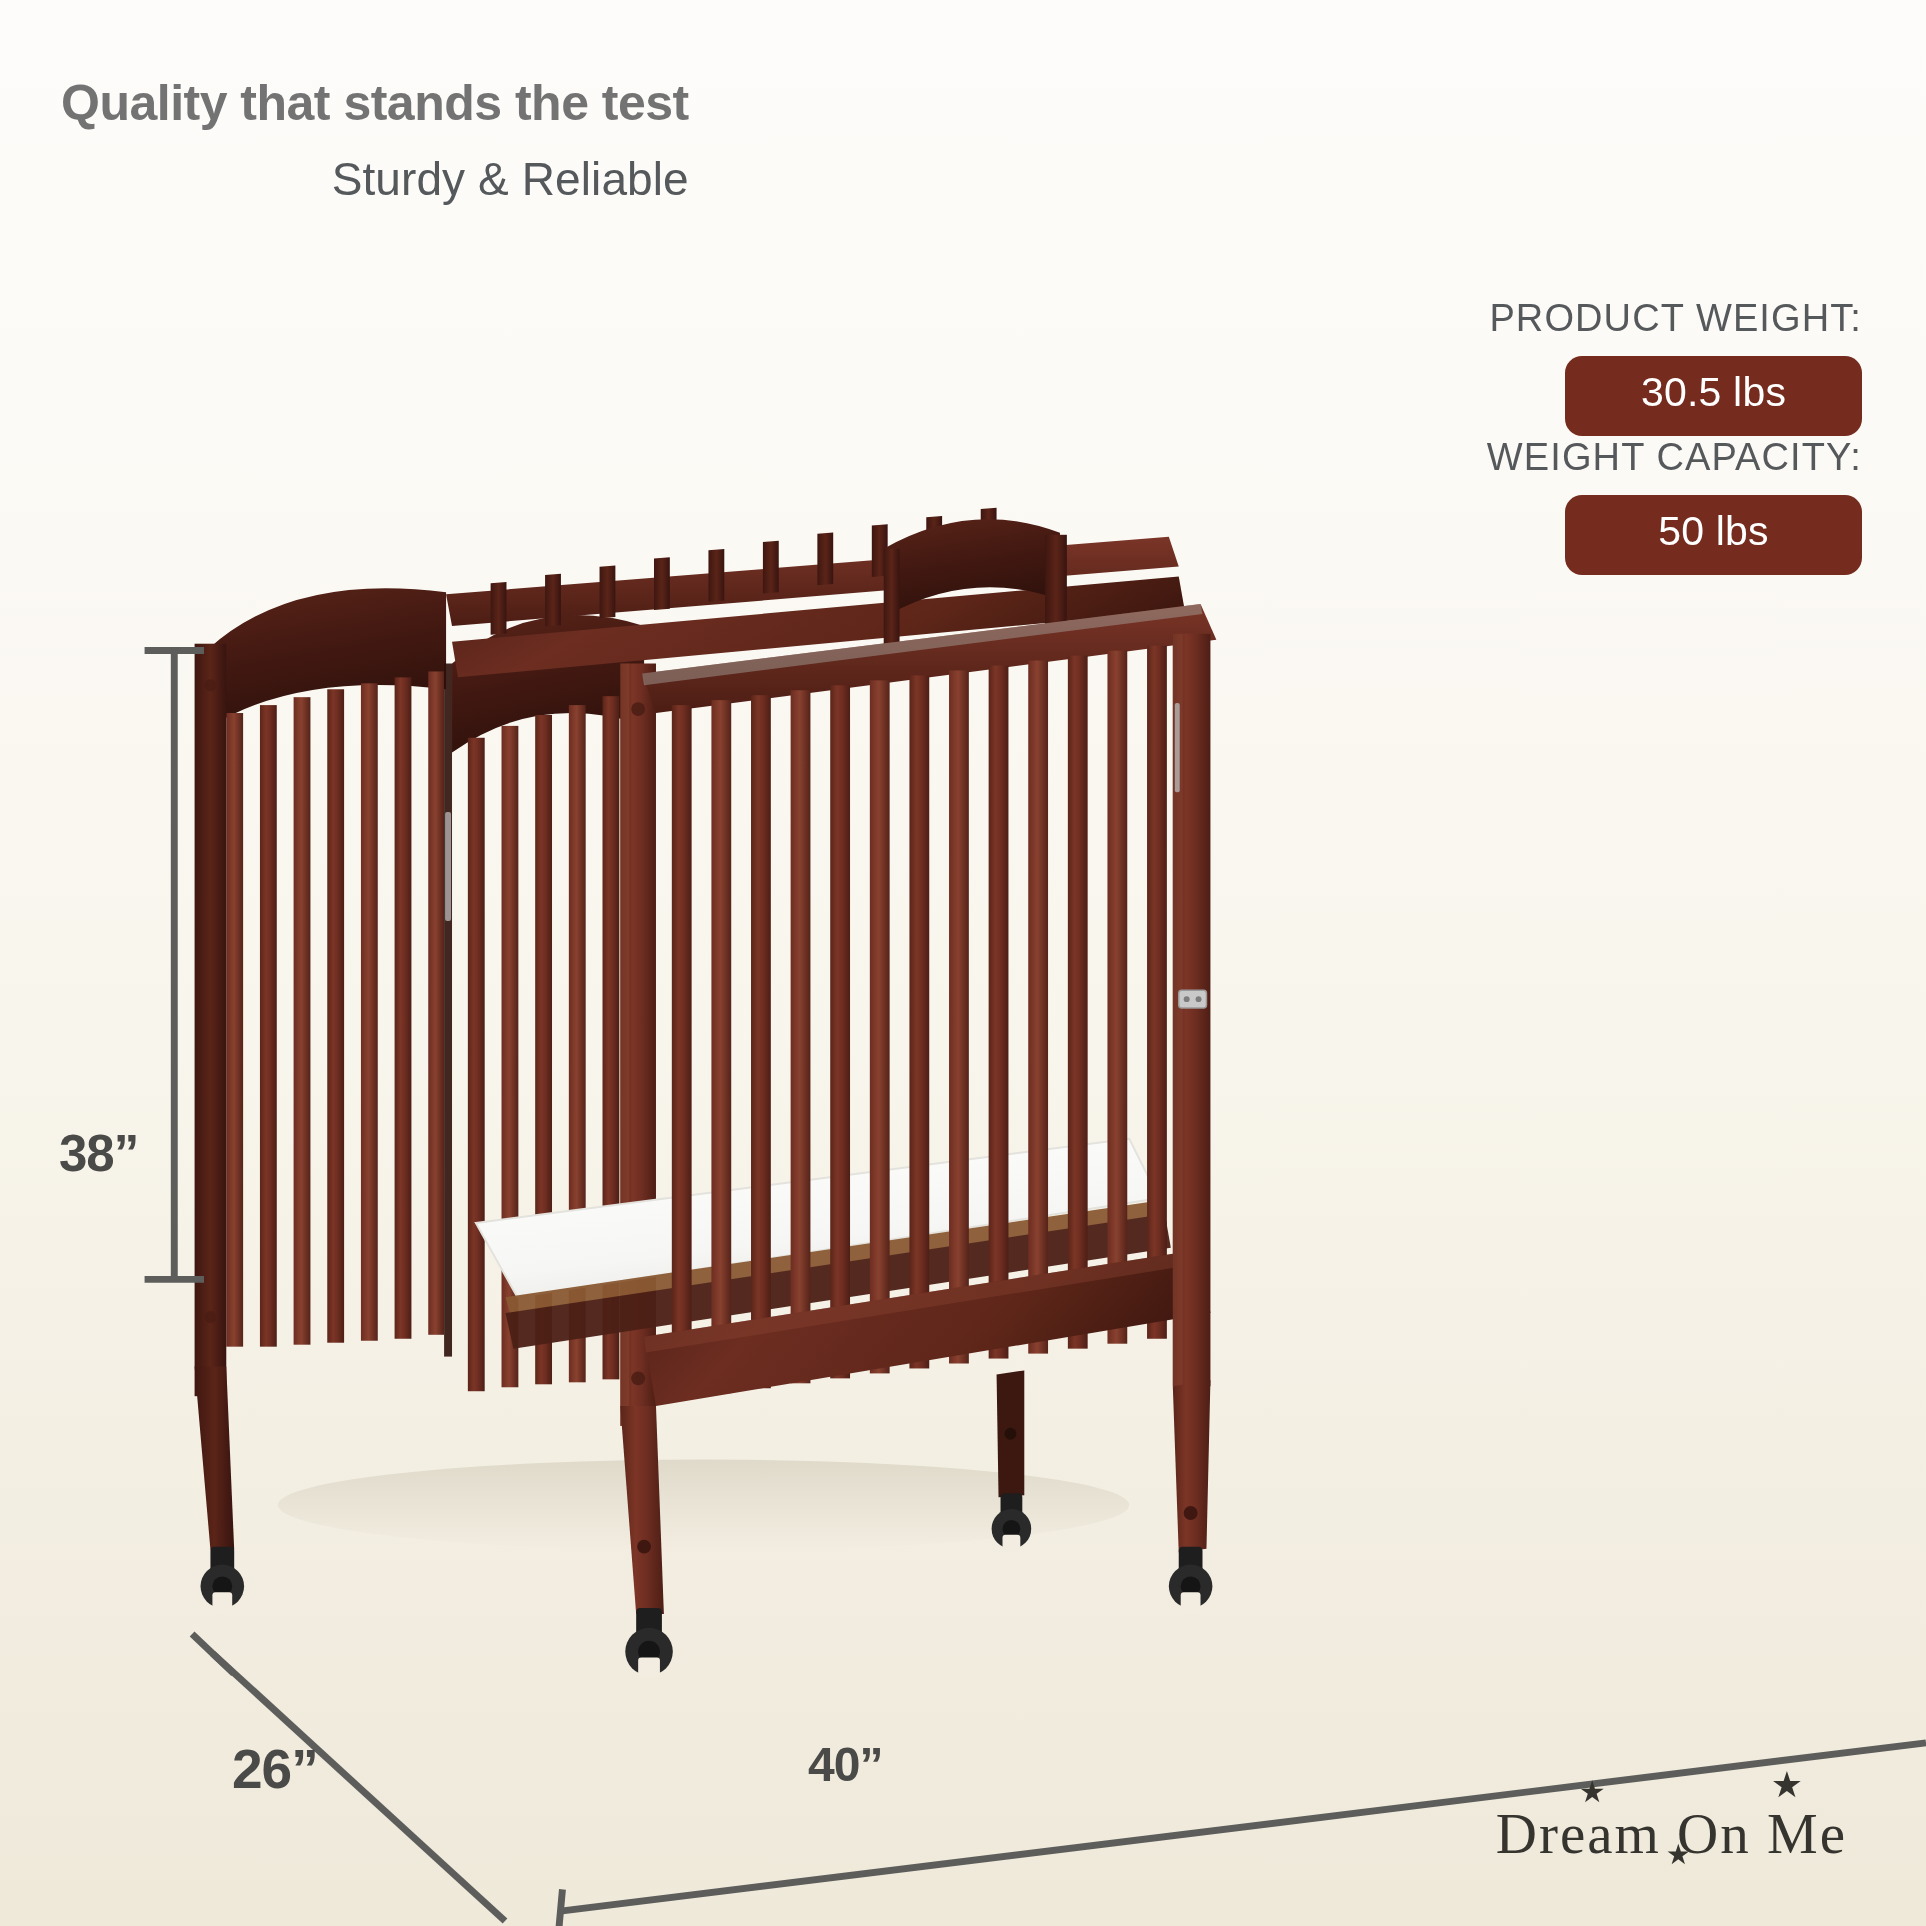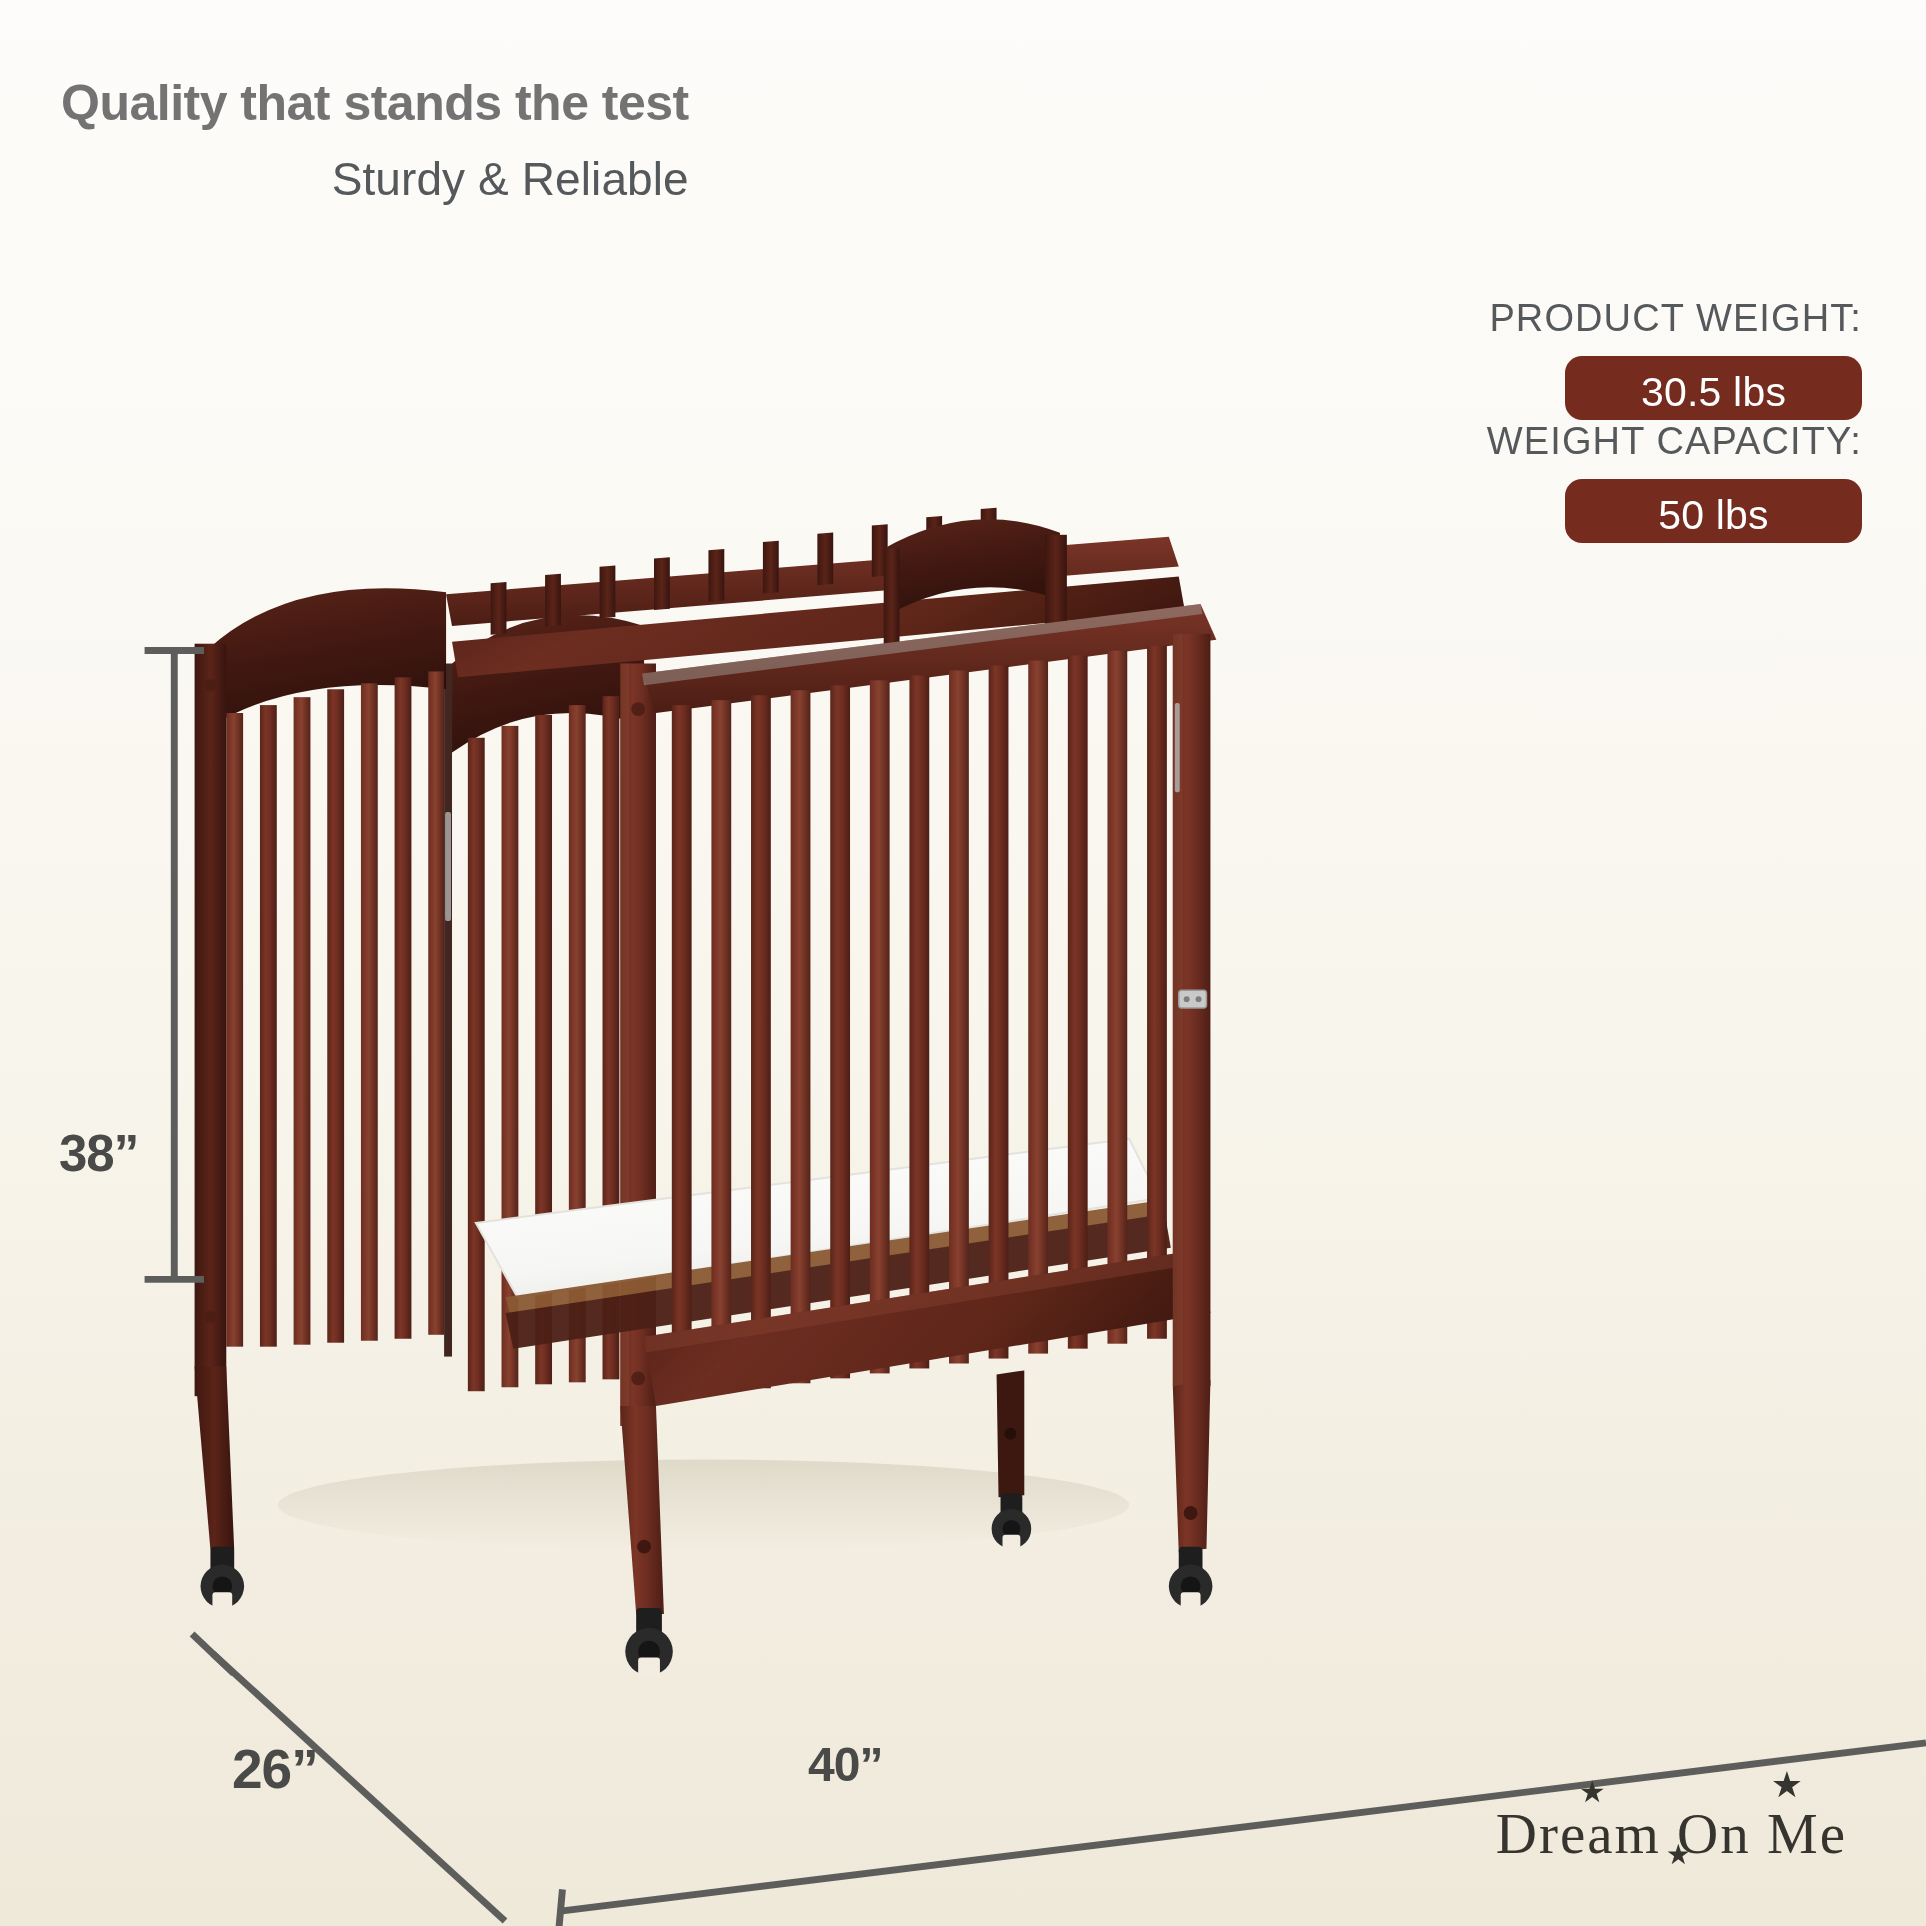--- a/index.html
+++ b/index.html
@@ -24,21 +24,21 @@
   
   #specs { position:absolute; right:65px; top:297px; text-align:right; }
   .spec-block { }
   .spec-block:last-child { margin-bottom:0; }
   .spec-label {
     font-size:38px; color:#56595b; letter-spacing:1.1px;
     white-space:nowrap; margin-bottom:16px;
   }
   .spec-pill {
     display:inline-block; background:#752b1e; color:#ffffff;
-    border-radius:17px; padding:13px 46px 4px;
+    border-radius:17px; padding:13px 46px 20px;
     font-size:41px; letter-spacing:0.2px; min-width:297px;
     text-align:center;
   }
 
   
   .dim-label { position:absolute; color:#4a4a48; font-weight:bold; }
   #dim-h-label { left:59px; top:1124px; font-size:51px; letter-spacing:-1px; }
   #dim-d-label { left:232px; top:1737px; font-size:55px; letter-spacing:-1px; }
   #dim-w-label { left:808px; top:1737px; font-size:48px; letter-spacing:-1px; }
 

